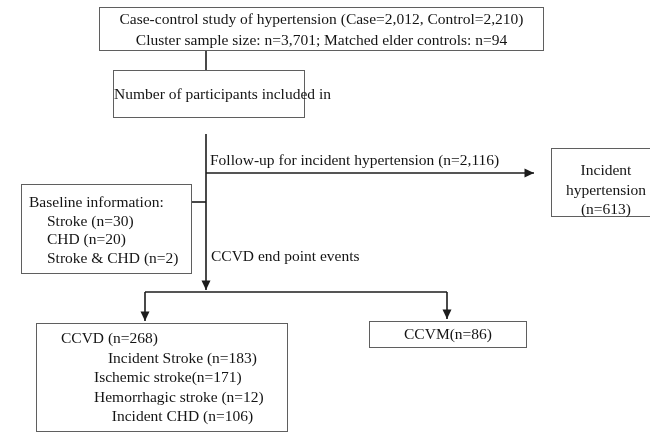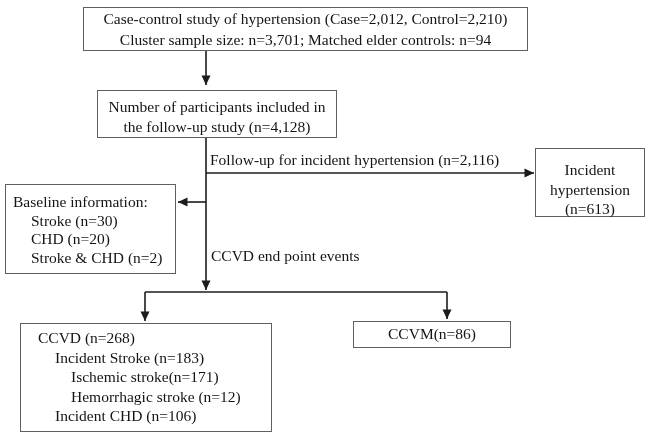--- a/index.html
+++ b/index.html
@@ -15,46 +15,47 @@
     font-family: "Liberation Serif", "DejaVu Serif", serif;
     font-size: 15.5px;
     color: var(--text, #141414);
     overflow: hidden;
   }
   .box {
     position: absolute;
     box-sizing: border-box;
     border: 1.7px solid var(--box_border, #5f5f5f);
     background: var(--background, #ffffff);
+    margin-left: 16px;
   }
   .centered { text-align: center; }
   .flow-line { white-space: nowrap; }
 
   #study-box {
     left: 83px; top: 7px; width: 445px; height: 44px;
     padding-top: 1px; line-height: 20.5px;
   }
   #participants-box {
-    left: 97px; top: 90px; width: 240px; height: 48px;
-    padding-top: 6px; line-height: 19.5px;
+    left: 97px; top: 70px; width: 192px; height: 48px;
+    padding-top: 13px; line-height: 19.5px;
   }
   #incident-htn-box {
     left: 535px; top: 148px; width: 110px; height: 69px;
     padding-top: 11px; line-height: 19.5px;
   }
   #baseline-box {
     left: 5px; top: 184px; width: 171px; height: 90px;
     padding: 8px 0 4px 7px; line-height: 18.5px;
   }
   #baseline-box .ind1 { padding-left: 18px; }
   #ccvd-box {
     left: 20px; top: 323px; width: 252px; height: 109px;
-    padding: 4px 0 0 17px; line-height: 19.5px;
+    padding: 4px 0 0 24px; line-height: 19.5px;
   }
-  #ccvd-box .ind1 { padding-left: 17px; }
+  #ccvd-box .ind1 { padding-left: 17px; text-align: center; }
   #ccvd-box .ind2 { padding-left: 33px; }
   #ccvm-box {
     left: 353px; top: 321px; width: 158px; height: 27px;
     line-height: 24px;
   }
   .edge-label {
     position: absolute;
     white-space: nowrap;
   }
   #follow-up-label { left: 210px; top: 151px; }
@@ -95,21 +96,20 @@
     <line class="cline" x1="447" y1="292" x2="447" y2="319" marker-end="url(#arrowhead)"></line>
   </svg>
 
   <div id="study-box" class="box centered">
     <div class="flow-line">Case-control study of hypertension (Case=2,012, Control=2,210)</div>
     <div class="flow-line">Cluster sample size: n=3,701; Matched elder controls: n=94</div>
   </div>
 
   <div id="participants-box" class="box centered">
     <div class="flow-line">Number of participants included in</div>
-    <div class="flow-line">the follow-up study (n=4,128)</div>
   </div>
 
   <div id="follow-up-label" class="edge-label">Follow-up for incident hypertension (n=2,116)</div>
 
   <div id="incident-htn-box" class="box centered">
     <div class="flow-line">Incident</div>
     <div class="flow-line">hypertension</div>
     <div class="flow-line">(n=613)</div>
   </div>
 

